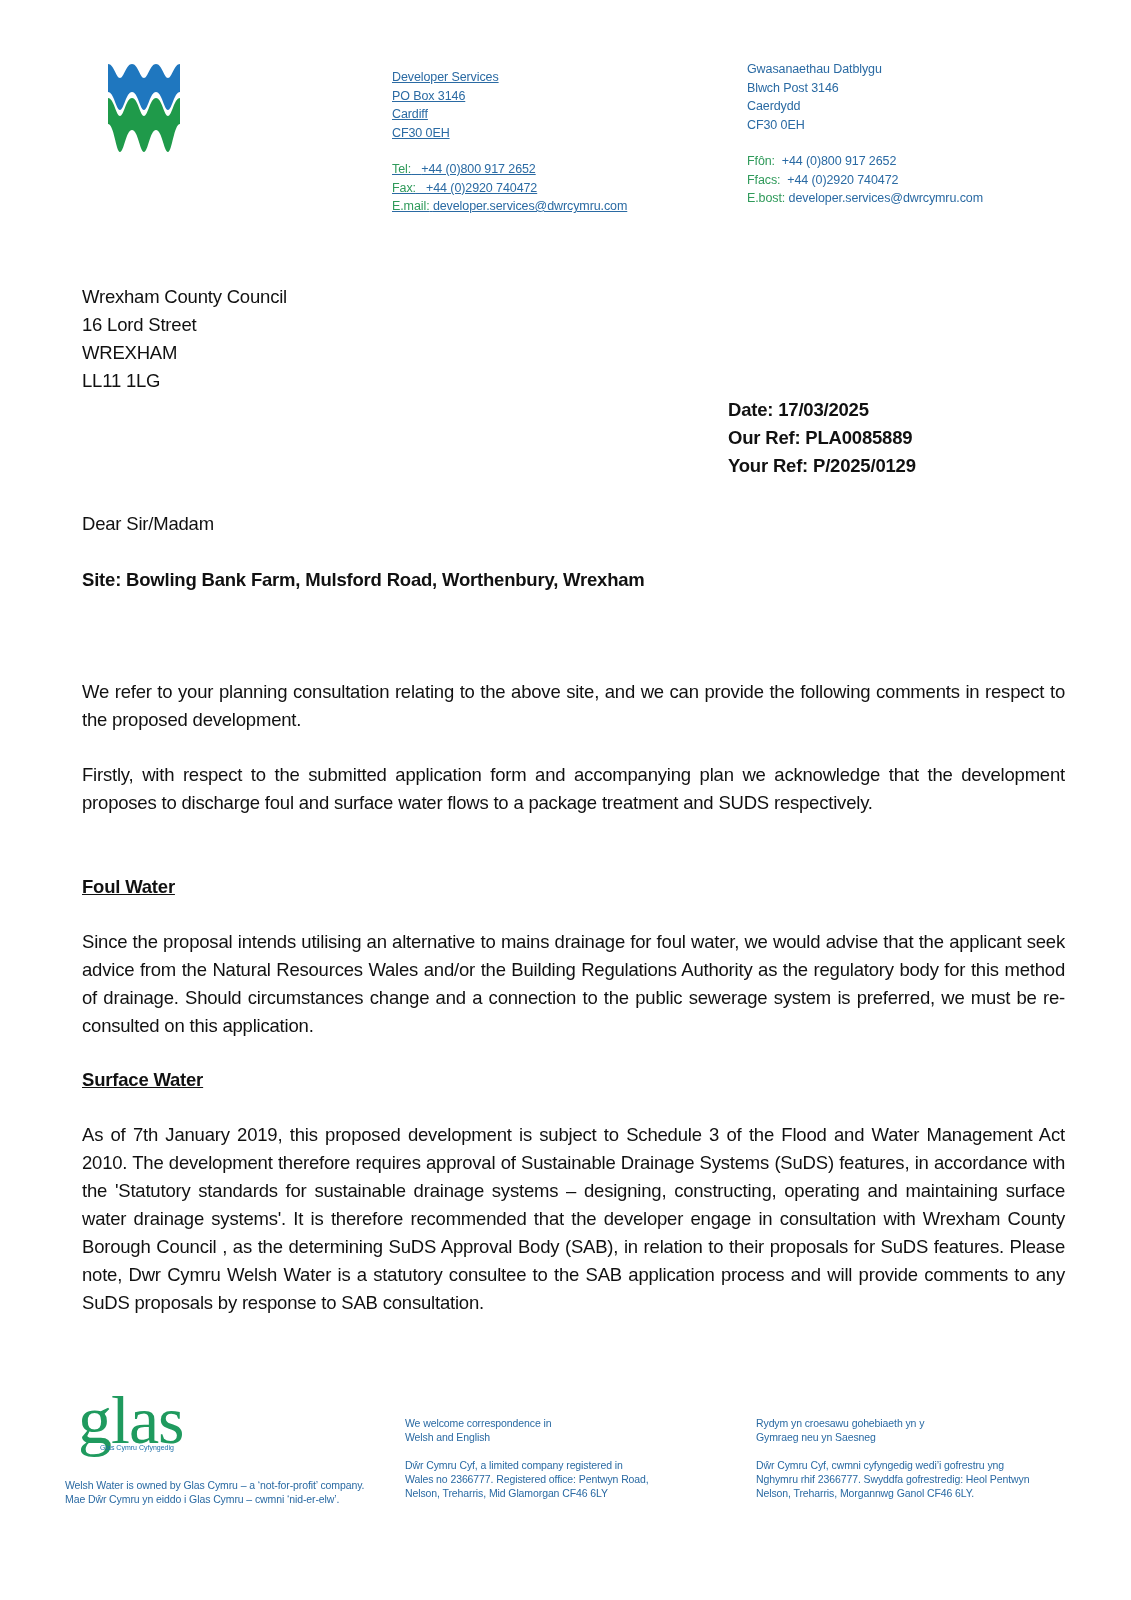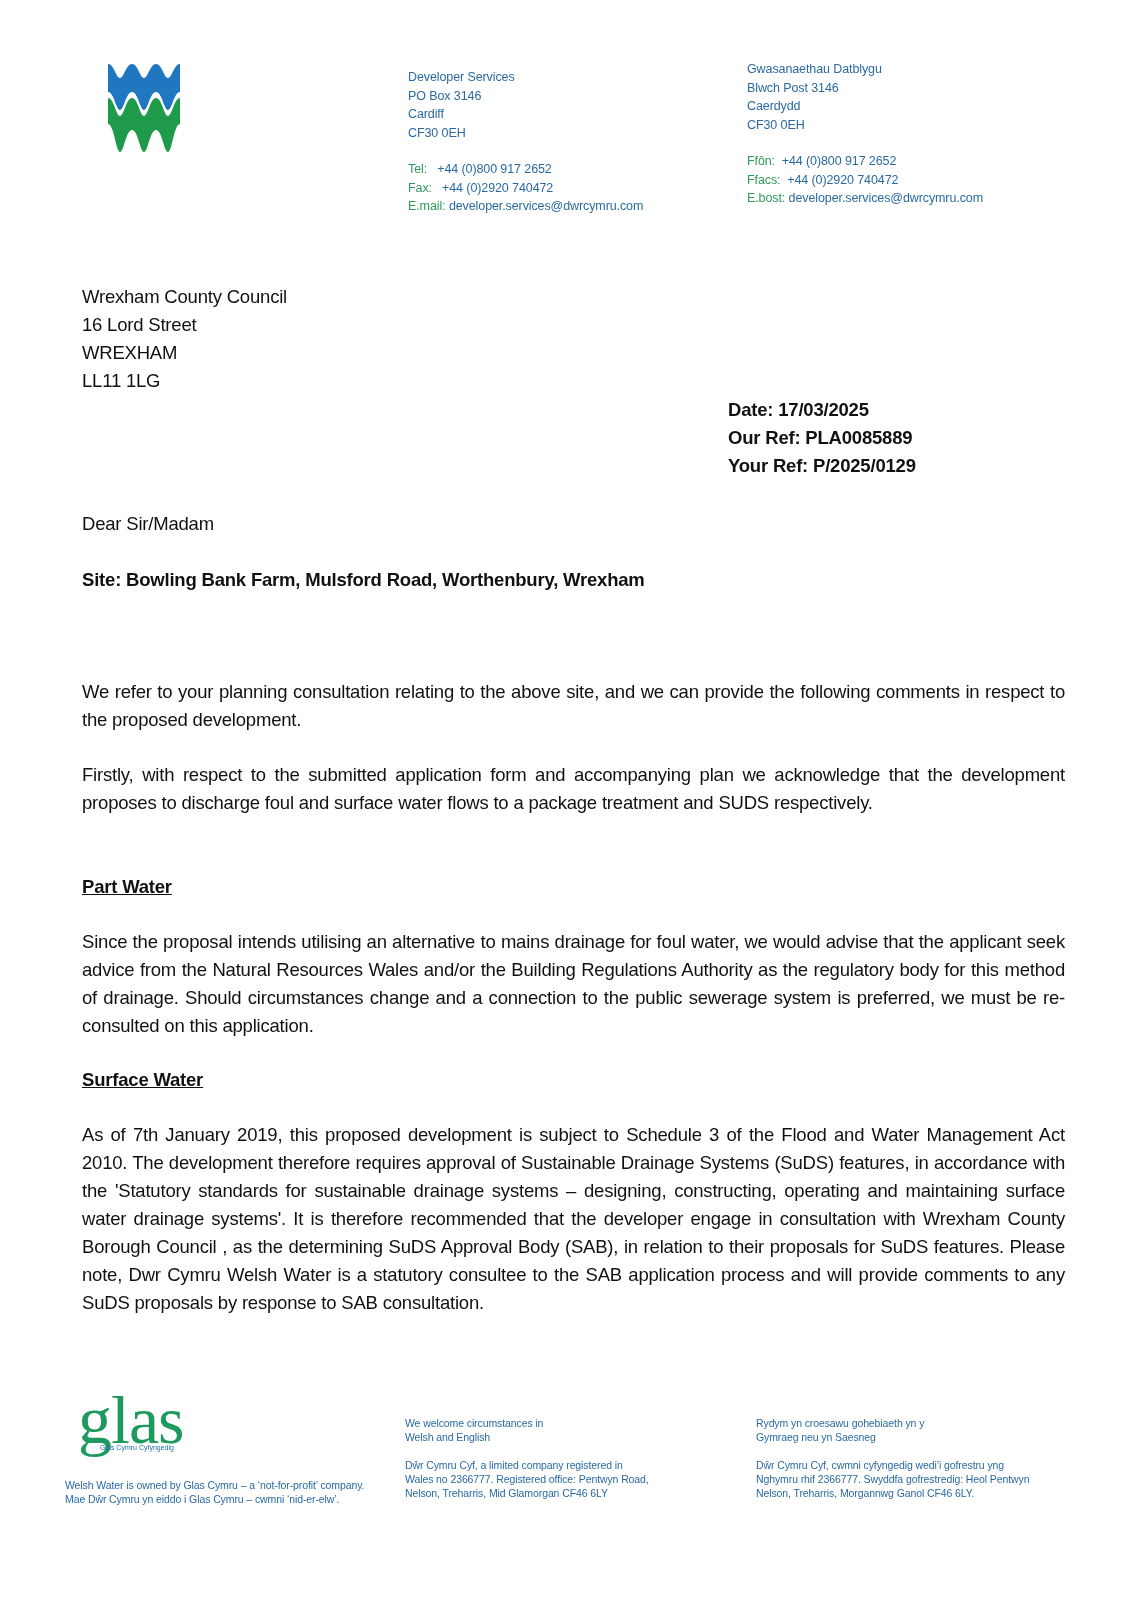--- a/index.html
+++ b/index.html
@@ -8,21 +8,21 @@
   .abs { position: absolute; }
 
   
   .logo { left: 76px; top: 64px; width: 150px; }
   .logo svg { display: block; margin-left: 32px; }
   .logo-text { color: #1f6fa8; font-size: 24px; line-height: 30px; letter-spacing: -0.3px; text-align: left; }
   .logo-text .l1 { padding-left: 6px; }
   .addr-col { font-size: 12.5px; line-height: 18.5px; color: #2a6aa3; letter-spacing: -0.1px; }
   .addr-col .gap { height: 18px; }
   .lbl { color: #2f9a5a; }
-  .col-en { left: 408px; top: 68px; }
+  .col-en { left: 392px; top: 68px; text-decoration: underline; }
   .col-cy { left: 747px; top: 60px; }
 
   
   .txt { font-size: 18.5px; line-height: 28px; color: #111; letter-spacing: -0.2px; }
   .recipient { left: 82px; top: 283px; }
   .refs { left: 728px; top: 396px; font-weight: bold; }
   .salutation { left: 82px; top: 510px; }
   .subject { left: 82px; top: 566px; font-weight: bold; }
   .para { left: 82px; width: 983px; text-align: justify; }
   .p1 { top: 678px; }
@@ -105,38 +105,38 @@
 
 <div class="abs txt salutation">Dear Sir/Madam</div>
 
 <div class="abs txt subject">
   <div>Site: Bowling Bank Farm, Mulsford Road, Worthenbury, Wrexham</div>
 </div>
 
 <div class="abs txt para p1">We refer to your planning consultation relating to the above site, and we can provide the following comments in respect to the proposed development.</div>
 <div class="abs txt para p2">Firstly, with respect to the submitted application form and accompanying plan we acknowledge that the development proposes to discharge foul and surface water flows to a package treatment and SUDS respectively.</div>
 
-<div class="abs txt h-foul">Part Water</div>
+<div class="abs txt h-foul">Foul Water</div>
 <div class="abs txt para p3">Since the proposal intends utilising an alternative to mains drainage for foul water, we would advise that the applicant seek advice from the Natural Resources Wales and/or the Building Regulations Authority as the regulatory body for this method of drainage. Should circumstances change and a connection to the public sewerage system is preferred, we must be re-consulted on this application.</div>
 
 <div class="abs txt h-surface">Surface Water</div>
 <div class="abs txt para p4">As of 7th January 2019, this proposed development is subject to Schedule 3 of the Flood and Water Management Act 2010. The development therefore requires approval of Sustainable Drainage Systems (SuDS) features, in accordance with the 'Statutory standards for sustainable drainage systems – designing, constructing, operating and maintaining surface water drainage systems'. It is therefore recommended that the developer engage in consultation with Wrexham County Borough Council , as the determining SuDS Approval Body (SAB), in relation to their proposals for SuDS features. Please note, Dwr Cymru Welsh Water is a statutory consultee to the SAB application process and will provide comments to any SuDS proposals by response to SAB consultation.</div>
 
 <div class="abs glas">
   <div class="word">glas</div>
   <div class="sub">Glas Cymru Cyfyngedig</div>
 </div>
 
 <div class="abs foot foot-owned">
   <div>Welsh Water is owned by Glas Cymru – a ‘not-for-profit’ company.</div>
   <div>Mae Dŵr Cymru yn eiddo i Glas Cymru – cwmni ‘nid-er-elw’.</div>
 </div>
 
 <div class="abs foot foot-en">
-  <div>We welcome circumstances in</div>
+  <div>We welcome correspondence in</div>
   <div>Welsh and English</div>
   <div class="gap"></div>
   <div>Dŵr Cymru Cyf, a limited company registered in</div>
   <div>Wales no 2366777. Registered office: Pentwyn Road,</div>
   <div>Nelson, Treharris, Mid Glamorgan CF46 6LY</div>
 </div>
 
 <div class="abs foot foot-cy">
   <div>Rydym yn croesawu gohebiaeth yn y</div>
   <div>Gymraeg neu yn Saesneg</div>

